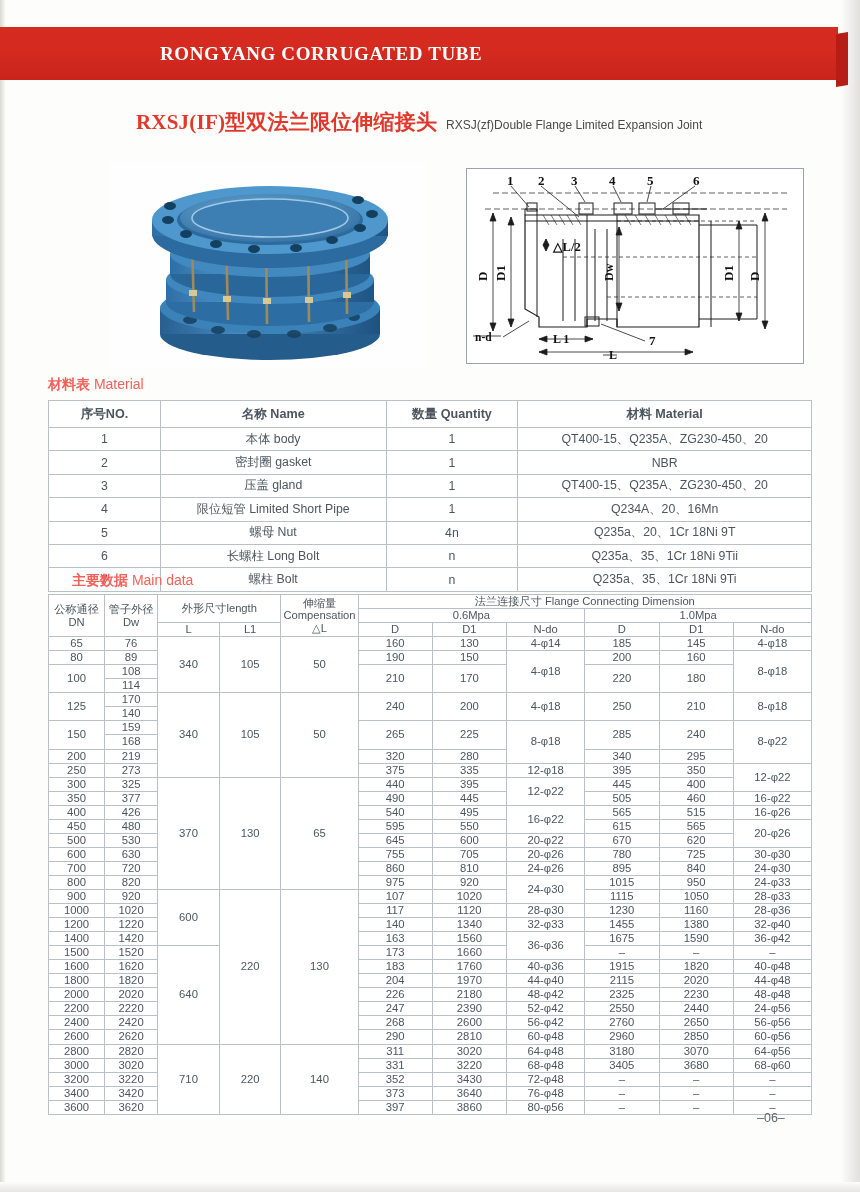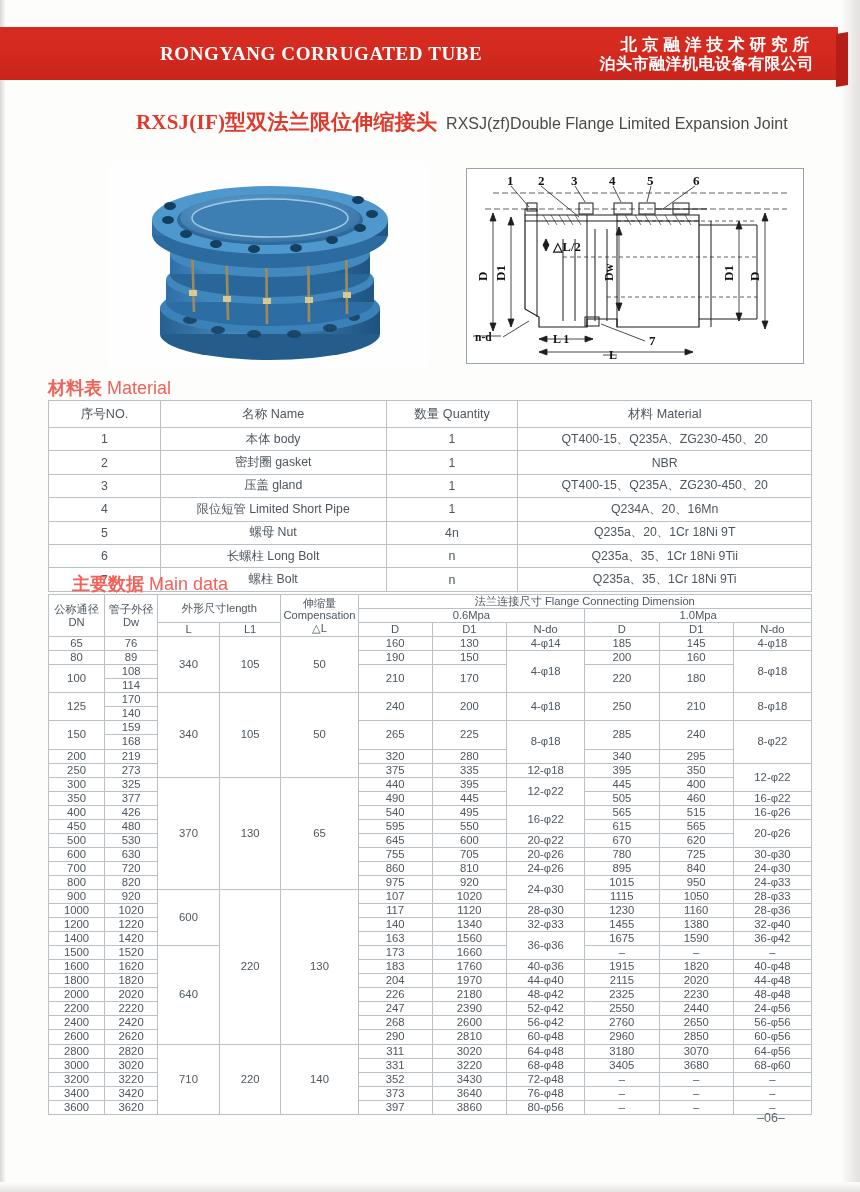--- a/index.html
+++ b/index.html
@@ -42,48 +42,48 @@
     color:#fff; text-align:right; line-height:1.22; }
   .banner-cn .l1 { font-size:16.5px; font-weight:bold; letter-spacing:5px; }
   .banner-cn .l2 { font-size:16px; font-weight:bold; letter-spacing:.5px; }
 
   
   .title-row { position:absolute; left:136px; top:108px; display:flex; align-items:baseline;text-align:right; }
   .title-cn {
     font-family:"Liberation Serif", serif; font-weight:bold;
     font-size:21px; color:#e0392c; letter-spacing:.2px; white-space:nowrap;
   }
-  .title-en { margin-left:9px; font-size:16px; color:#4a4a4a; white-space:nowrap; }
+  .title-en { margin-left:9px; font-size:12px; color:#4a4a4a; white-space:nowrap; }
 
   
   .photo { position:absolute; left:108px; top:162px; width:320px; height:205px; }
   .photo svg { display:block; }
 
   
   .drawing { position:absolute; left:466px; top:168px; width:338px; height:196px;
     border:1px solid #9aa4ae; background:#fff; }
   .drawing svg { display:block; }
 
   
-  .sec-label { position:absolute; font-size:18px; color:#f0625a; font-weight:bold; white-space:nowrap; }
+  .sec-label { position:absolute; font-size:14px; color:#f0625a; font-weight:bold; white-space:nowrap; }
   .sec-label .en { color:#f0625a; font-weight:normal; }
   #lbl-material { left:48px; top:376px; }
   #lbl-maindata { left:48px; top:572px;margin-left:24px; }
 
   
   table { border-collapse:collapse; position:absolute; background:#fff; }
   table td, table th {
     border:1px solid #b9c0c6; text-align:center; vertical-align:middle;
     color:#4d565e; font-weight:normal; padding:0 2px;
   }
 
   
   #material-table { left:48px; top:400px; width:764px; }
   #material-table td { height:23.4px; font-size:12.3px; }
-  #material-table tr.hdr td { height:27px; font-size:12.6px; }
+  #material-table tr.hdr td { height:27px; font-size:12.6px;font-weight:bold; }
   #material-table .c-no { width:112px; }
   #material-table .c-name { width:226px; }
   #material-table .c-qty { width:132px; }
   #material-table .c-mat { width:294px; }
 
   
   #main-table { left:48px; top:594px; width:764px; font-size:11.2px; }
   #main-table td { height:14.06px; line-height:13px; font-size:11.3px; }
   #main-table td.hc { font-size:11.2px; line-height:12.4px; }
   #main-table .w-dn  { width:57px; }
@@ -100,24 +100,20 @@
 </head>
 <body>
 
 <div class="page">
   <div class="page-edge-l"></div>
   <div class="page-edge-r"></div>
   <div class="page-edge-b"></div>
 
   <div class="banner">
     <div class="banner-en">RONGYANG CORRUGATED TUBE</div>
-    <div class="banner-cn">
-      <div class="l1">北京融洋技术研究所</div>
-      <div class="l2">泊头市融洋机电设备有限公司</div>
-    </div>
   </div>
 
   <div class="title-row">
     <span class="title-cn">RXSJ(IF)型双法兰限位伸缩接头</span>
     <span class="title-en">RXSJ(zf)Double Flange Limited Expansion Joint</span>
   </div>
 
   <div class="photo">
     <svg width="320" height="205" viewBox="0 0 320 205">
       <defs>

